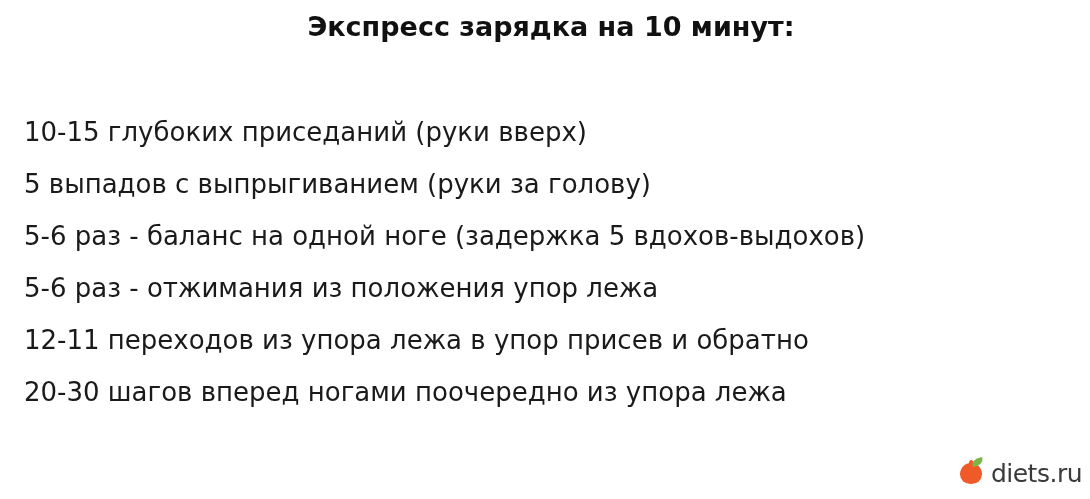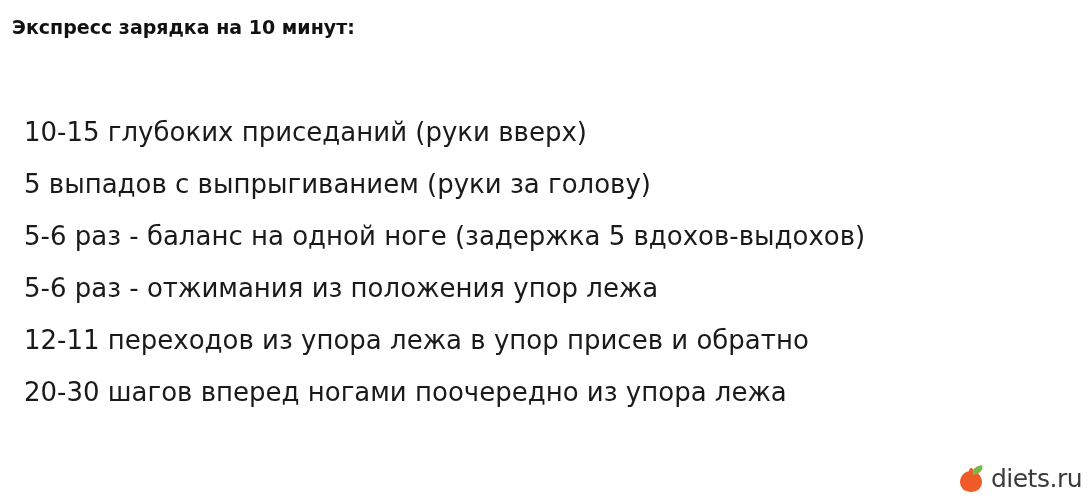--- a/index.html
+++ b/index.html
@@ -16,48 +16,49 @@
     position: relative;
   }
   .page {
     position: relative;
     width: 1090px;
     height: 499px;
     box-sizing: border-box;
     padding: 10px 0 0 12px;
   }
   .title {
-    font-size: 19px;
+    font-size: 27px;
     font-weight: bold;
     color: #111111;
     letter-spacing: 0px;
     line-height: 34px;
     margin: 0 0 0 0;
     white-space: nowrap;
+    text-align: center;
   }
   .spacer {
     height: 50px;
   }
   .exercise-list {
     list-style: none;
     margin: 12px;
     padding: 0;
   }
   .exercise-item {
     font-size: 26px;
     line-height: 52px;
     color: #1a1a1a;
     white-space: nowrap;
   }
   .watermark {
     position: absolute;
     right: 8px;
     bottom: 6px;
     display: flex;
-    align-items: flex-end;
+    align-items: flex-start;
     gap: 6px;
     height: 34px;
   }
   .wm-logo {
     position: relative;
     width: 26px;
     height: 26px;
   }
   .wm-apple {
     position: absolute;

